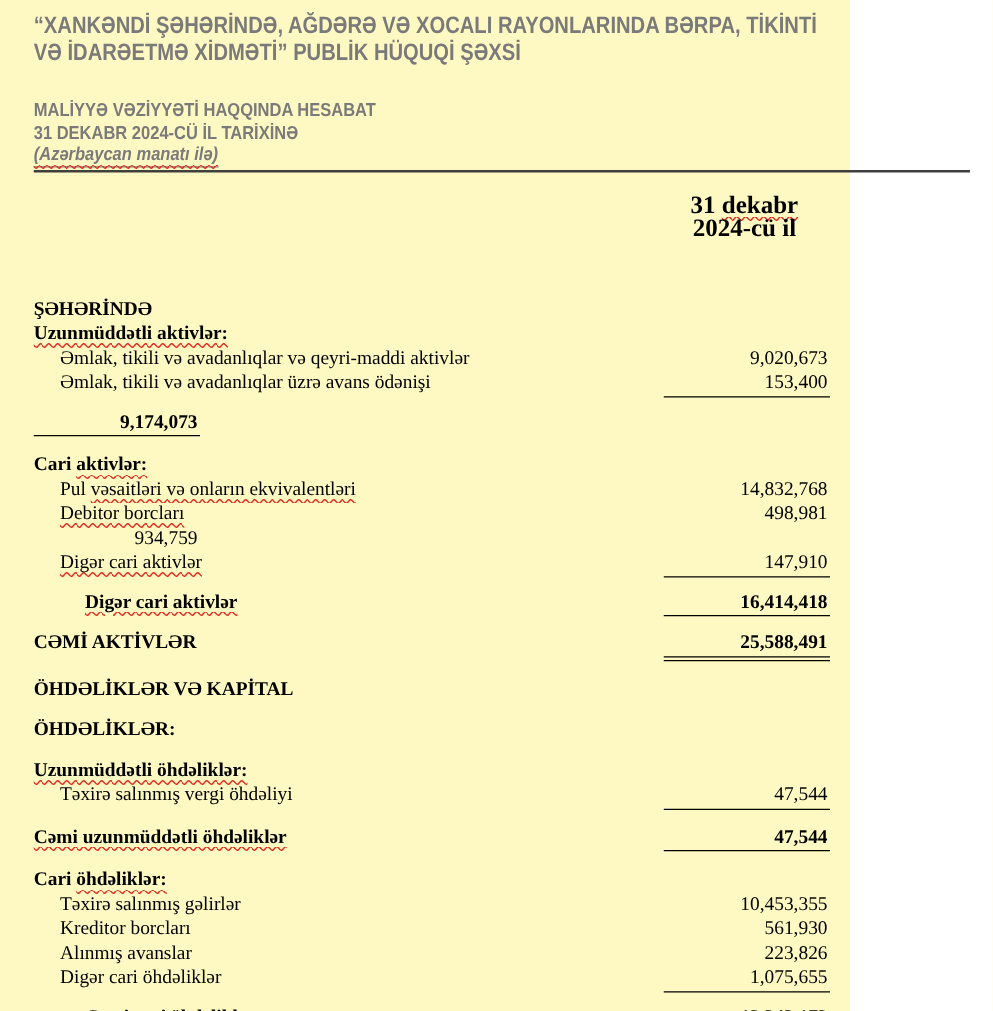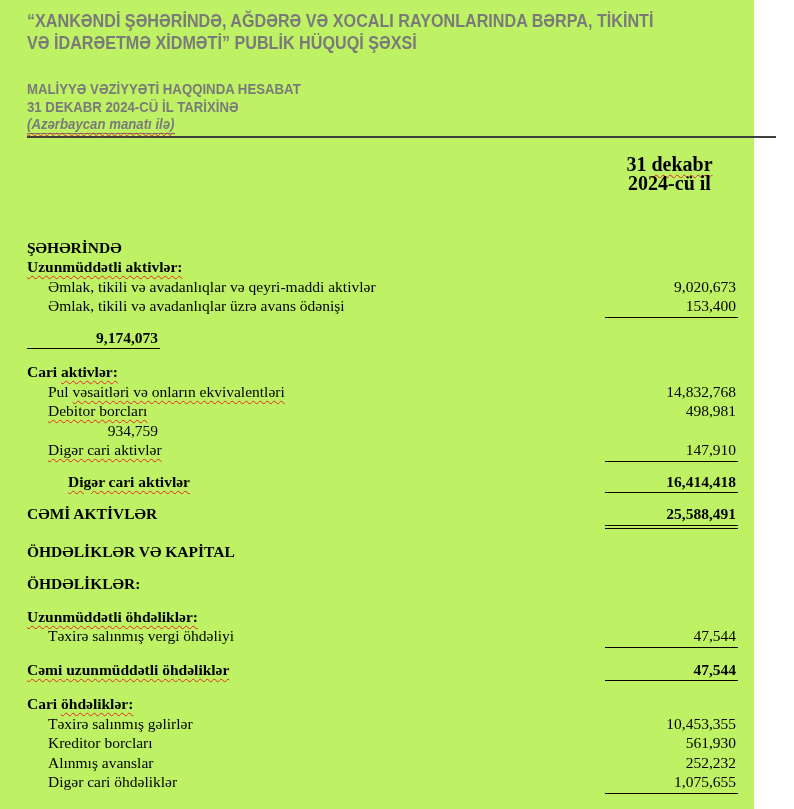--- a/index.html
+++ b/index.html
@@ -5,23 +5,23 @@
   :root{
     --ink:#000000;
     --header-gray:#7a7a7a;
     --squiggle-red:#e02a1e;
     --rule-gray:#3f3f3f;
   }
   *{box-sizing:border-box;margin:0;padding:0;}
   html,body{background:#ffffff;}
   body{width:794px;height:809px;overflow:hidden;}
   .page{
-    width:754px;height:809px;
+    width:680px;height:809px;
     padding:8px 16px 0 27px;
-    background:#bef264;
+    background:#fef9c3;
     font-family:"Liberation Serif","DejaVu Serif",serif;
     color:var(--ink);
   }
   
   .org-title{margin-top:2px;}
   .t-line{
     font-family:"Liberation Sans","DejaVu Sans",sans-serif;
     font-weight:bold;
     font-size:19px;
     line-height:22px;
@@ -196,21 +196,21 @@
       <div class="trow kind-item">
         <div class="label"><span>Təxirə salınmış gəlirlər</span></div>
         <div class="value">10,453,355</div>
       </div>
       <div class="trow kind-item">
         <div class="label"><span>Kreditor borcları</span></div>
         <div class="value">561,930</div>
       </div>
       <div class="trow kind-item">
         <div class="label"><span>Alınmış avanslar</span></div>
-        <div class="value">252,232</div>
+        <div class="value">223,826</div>
       </div>
       <div class="trow kind-item">
         <div class="label"><span>Digər cari öhdəliklər</span></div>
         <div class="value ul-s">1,075,655</div>
       </div>
       <div class="trow kind-subtotal">
         <div class="label"><span class="wavy">Cəmi cari öhdəliklər</span></div>
         <div class="value vbold ul-s">12,343,172</div>
       </div>
     </div>

